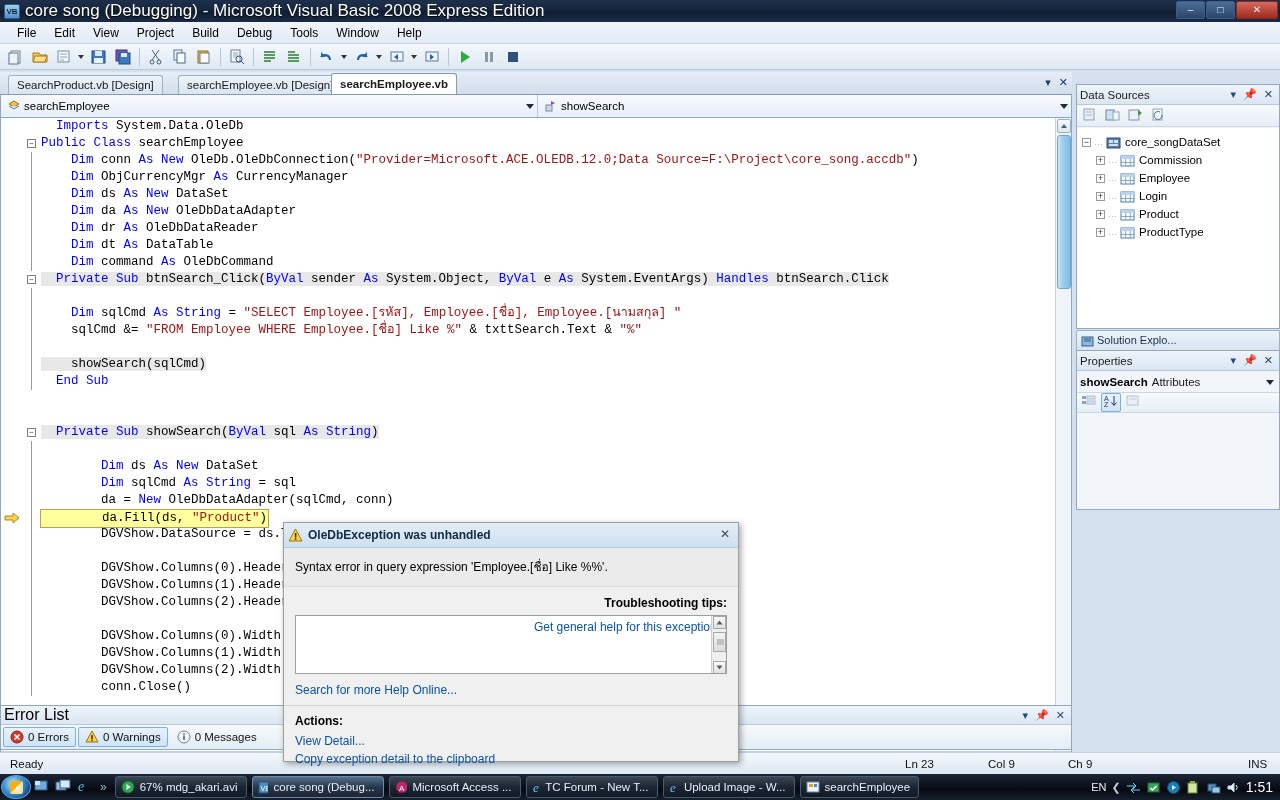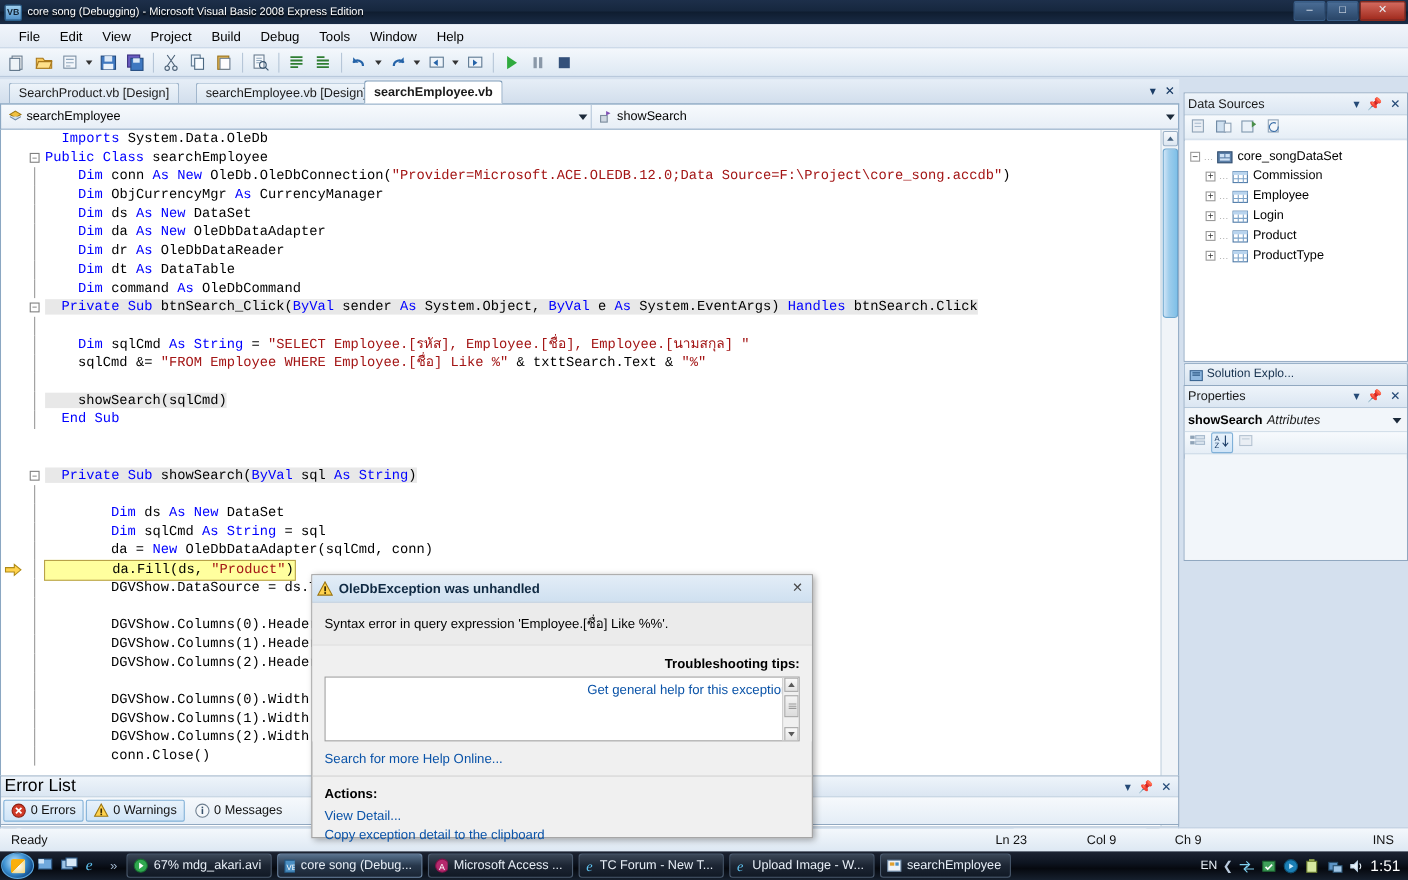--- a/index.html
+++ b/index.html
@@ -18,21 +18,21 @@
     background:linear-gradient(to bottom,#1d2f4a 0%,#16273e 45%,#0f1d30 50%,#1a2c46 100%);
     display:flex; align-items:center;
   }
   #titlebar .vbicon{
     width:16px;height:15px;margin-left:4px;margin-right:5px;
     background:linear-gradient(to bottom,#9fd0f0,#4f90c8);
     border:1px solid #2b5f8c; border-radius:2px;
     color:#123; font-size:8px; font-weight:bold; text-align:center; line-height:14px;
     font-family:"Liberation Sans", sans-serif;
   }
-  #titlebar .ttl{ color:#fff; font-size:10px; text-shadow:0 1px 1px #000; }
+  #titlebar .ttl{ color:#fff; font-size:17px; text-shadow:0 1px 1px #000; }
   .wbtns{ position:absolute; right:2px; top:1px; display:flex; gap:1px; }
   .wbtn{
     width:29px;height:18px;border:1px solid #3a5f8a;border-radius:2px;
     background:linear-gradient(to bottom,#4a6d96,#2a4668);
     color:#e8eef5; font-size:10px; text-align:center; line-height:16px;
   }
   .wbtn.close{ width:42px; background:linear-gradient(to bottom,#d46a5e,#a02a1d); border-color:#8a2a1d; }
 
   
   #menubar{
@@ -242,21 +242,21 @@
     display:flex; align-items:center; gap:3px; white-space:nowrap;
   }
   .dtab2.sel{ background:#f2f6fa; font-weight:normal; }
 
   #prop-panel{ position:absolute; left:0; top:266px; width:204px; height:160px; }
   #prop-obj{
     height:22px; display:flex; align-items:center; padding:0 3px;
     font-size:11.5px; border-bottom:1px solid #cbd9e7; background:#f2f6fa;
   }
   #prop-obj .pname{ font-weight:bold; color:#000; }
-  #prop-obj .pattr{ margin-left:4px; color:#1a1a1a;font-style:italic; }
+  #prop-obj .pattr{ margin-left:4px; color:#1a1a1a; }
   #prop-obj .pdd{ margin-left:auto; position:relative; width:12px;height:20px; }
   #prop-obj .pdd:after{
     content:""; position:absolute; left:2px; top:8px;
     border-left:4px solid transparent;border-right:4px solid transparent;border-top:5px solid #1c2a3a;
   }
   #prop-tool{
     height:20px; background:linear-gradient(to bottom,#f7fafd,#e6eef6);
     border-bottom:1px solid #cbd9e7; display:flex; align-items:center; padding-left:3px; gap:3px;
   }
   #prop-grid{ position:absolute; left:0; top:66px; right:0; bottom:0; background:#f2f6fa; }

